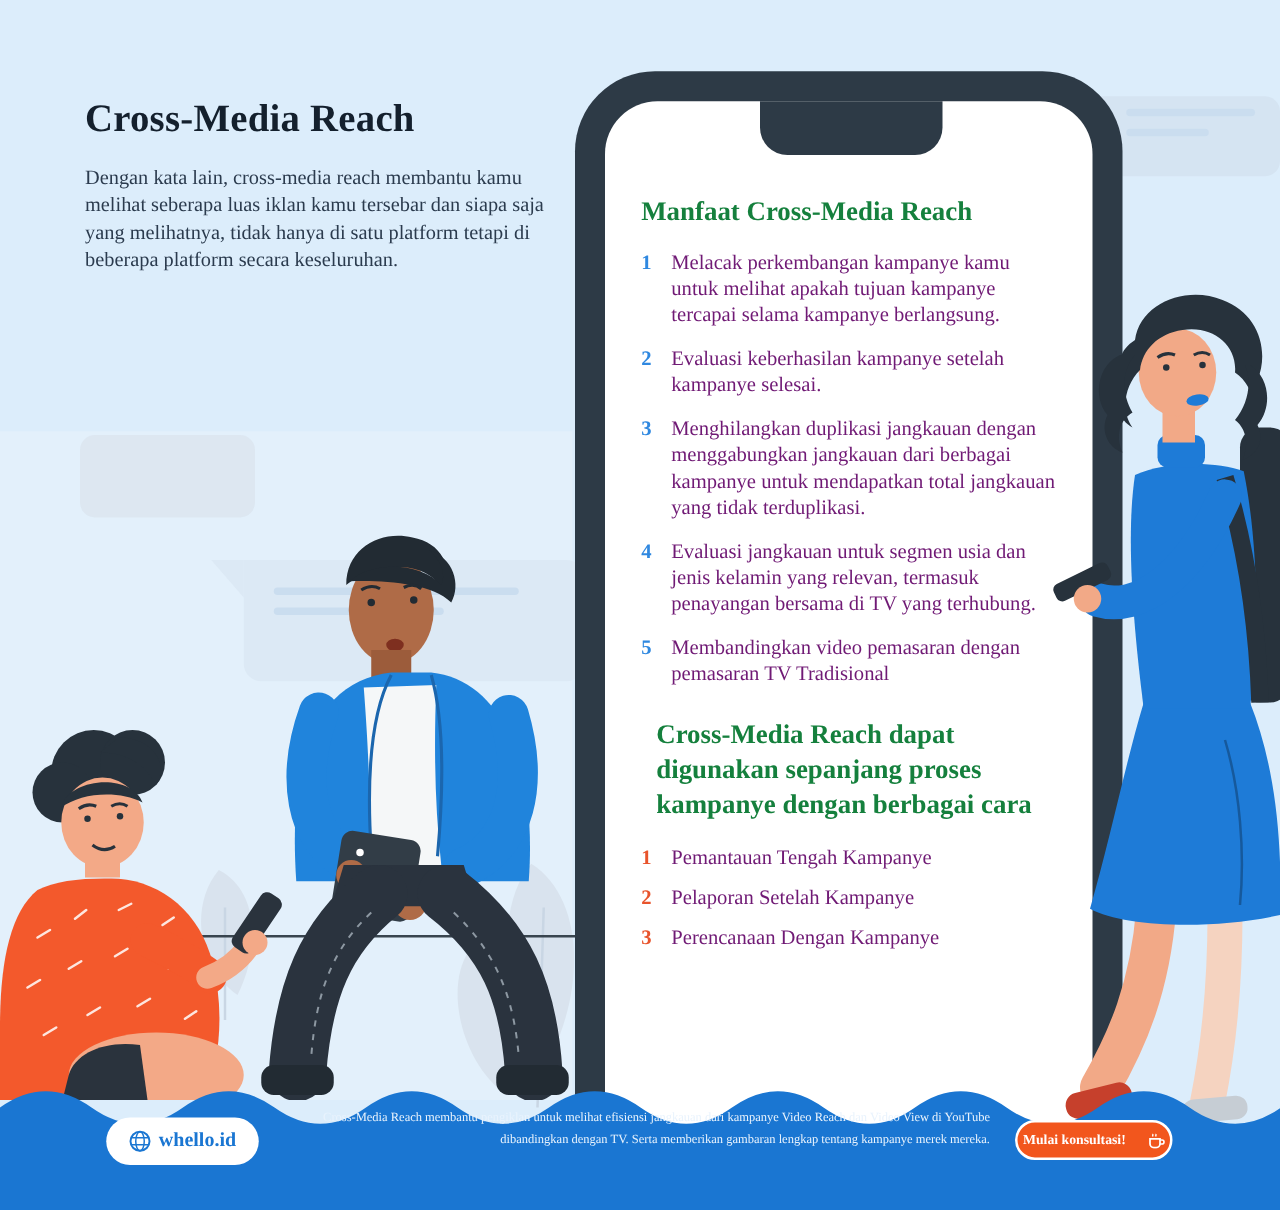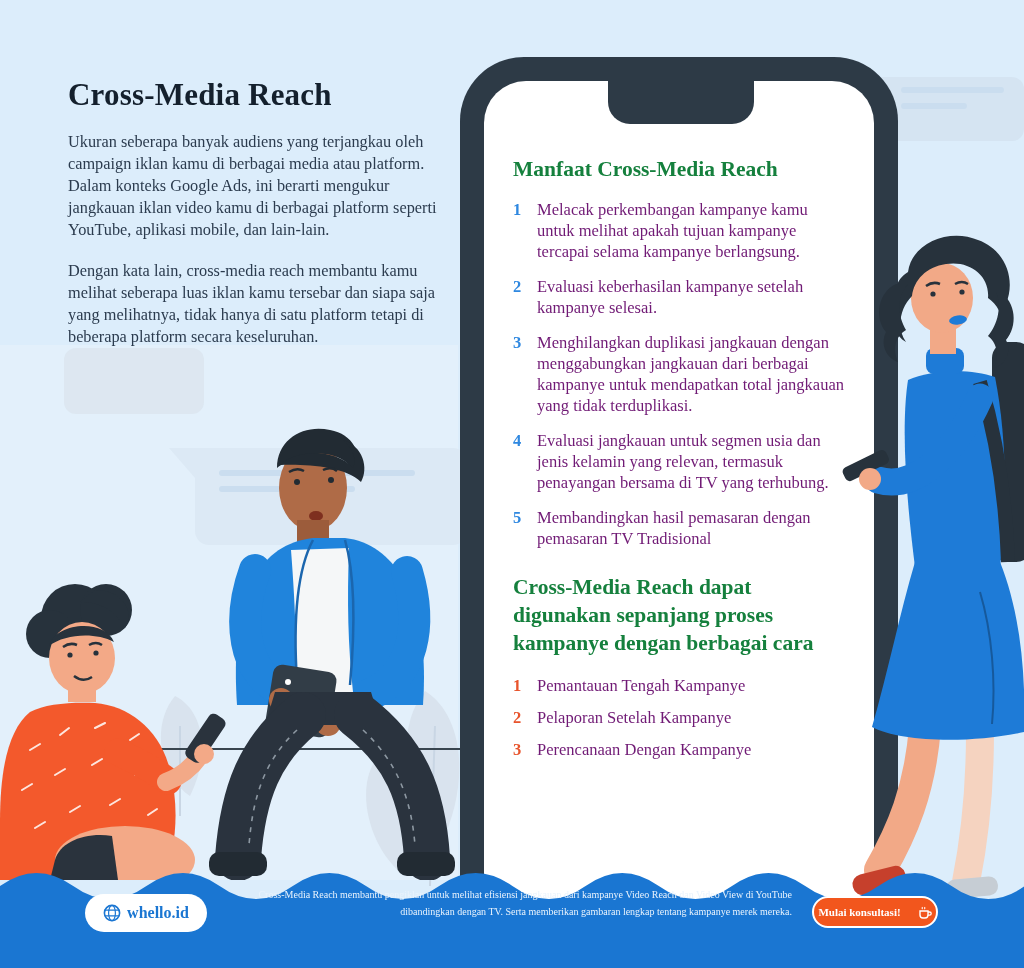--- a/index.html
+++ b/index.html
@@ -28,21 +28,21 @@
   #phone-screen{position:absolute;left:24px;top:24px;width:390px;height:887px;background:#FFFFFF;border-radius:42px 42px 0 0;}
   #phone-notch{position:absolute;left:124px;top:0;width:146px;height:43px;background:#2D3A46;border-radius:0 0 22px 22px;}
   #screen-content{position:absolute;left:29px;right:25px;top:74px;}
   .screen-h{font-size:21.5px;line-height:28px;font-weight:800;color:#15803d;margin:0;}
   .num-list{margin-top:16px;}
   .num-item{display:flex;margin-bottom:14px;}
   .num-item .num{flex:0 0 24px;font-size:16.5px;font-weight:800;line-height:21px;}
   .num-item .txt{flex:1;font-size:16.5px;line-height:21px;color:#701a75;font-weight:500;}
   .blue-num .num{color:#2F88E0;}
   .orange-num .num{color:#E8542C;}
-  #usage-heading{margin-top:24px;}
+  #usage-heading{margin-top:24px;margin-left:12px;}
   #usage-list{margin-top:18px;}
   #usage-list .num-item{margin-bottom:11px;}
   
   .illu{position:absolute;}
   
   #footer-wave{position:absolute;left:0;bottom:0;width:1024px;height:96px;z-index:30;}
   #footer-content{position:absolute;left:0;bottom:0;width:1024px;height:96px;z-index:31;}
   #logo-pill{position:absolute;left:85px;top:22px;width:122px;height:38px;background:#FFFFFF;border-radius:20px;display:flex;align-items:center;justify-content:center;gap:6px;cursor:pointer;}
   #logo-pill .logo-text{color:#1A76D2;font-weight:800;font-size:16px;}
   #footer-desc{position:absolute;left:232px;top:14px;width:560px;text-align:right;color:#E9F3FD;font-size:10px;line-height:17px;font-weight:500;}
@@ -77,21 +77,20 @@
       <path d="M60 60 L60 150"></path>
         <path d="M315 60 L310 220"></path>
         <path d="M390 100 L385 230"></path>
     </g>
   </svg>
 
   <div class="bench-line"></div>
 
   <div id="left-col">
     <h1>Cross-Media Reach</h1>
-    <p>Ukuran seberapa banyak audiens yang terjangkau oleh campaign iklan kamu di berbagai media atau platform. Dalam konteks Google Ads, ini berarti mengukur jangkauan iklan video kamu di berbagai platform seperti YouTube, aplikasi mobile, dan lain-lain.</p>
     <p>Dengan kata lain, cross-media reach membantu kamu melihat seberapa luas iklan kamu tersebar dan siapa saja yang melihatnya, tidak hanya di satu platform tetapi di beberapa platform secara keseluruhan.</p>
   </div>
 
   <svg class="illu" style="left:0;top:560px;width:250px;height:320px;" viewBox="0 0 250 320">
     <circle cx="75" cy="58" r="34" fill="#27323C"></circle>
     <circle cx="106" cy="50" r="26" fill="#27323C"></circle>
     <circle cx="50" cy="74" r="24" fill="#27323C"></circle>
     <path d="M95 30 C125 30 135 55 125 68 C115 50 100 42 80 42 Z" fill="#27323C"></path>
     <ellipse cx="82" cy="98" rx="33" ry="36" fill="#F3A987"></ellipse>
     <path d="M49 86 C55 62 105 58 114 82 C95 72 65 74 49 86 Z" fill="#27323C"></path>
@@ -170,21 +169,21 @@
           <div class="num-item">
             <span class="num">3</span>
             <span class="txt">Menghilangkan duplikasi jangkauan dengan menggabungkan jangkauan dari berbagai kampanye untuk mendapatkan total jangkauan yang tidak terduplikasi.</span>
           </div>
           <div class="num-item">
             <span class="num">4</span>
             <span class="txt">Evaluasi jangkauan untuk segmen usia dan jenis kelamin yang relevan, termasuk penayangan bersama di TV yang terhubung.</span>
           </div>
           <div class="num-item">
             <span class="num">5</span>
-            <span class="txt">Membandingkan hasil pemasaran dengan pemasaran TV Tradisional</span>
+            <span class="txt">Membandingkan video pemasaran dengan pemasaran TV Tradisional</span>
           </div>
         </div>
         <h2 class="screen-h" id="usage-heading">Cross-Media Reach dapat digunakan sepanjang proses kampanye dengan berbagai cara</h2>
         <div class="num-list orange-num" id="usage-list">
           <div class="num-item">
             <span class="num">1</span>
             <span class="txt">Pemantauan Tengah Kampanye</span>
           </div>
           <div class="num-item">
             <span class="num">2</span>

